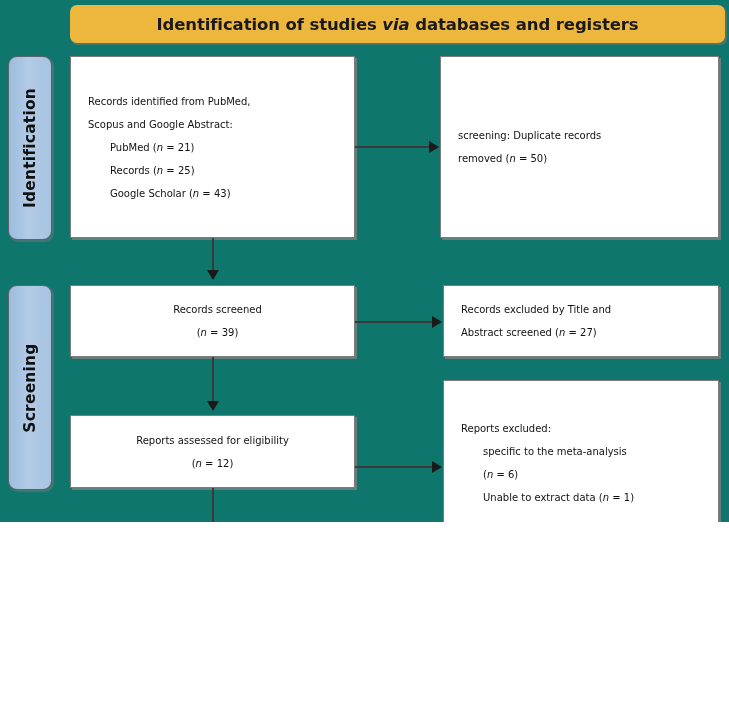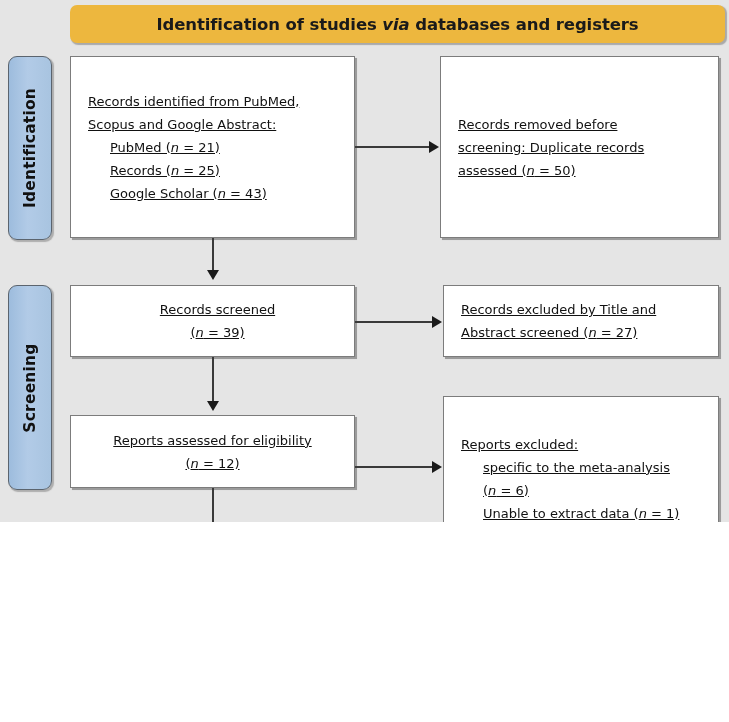--- a/index.html
+++ b/index.html
@@ -8,21 +8,21 @@
     background: #ffffff;
   }
   body {
     font-family: "DejaVu Sans", "Liberation Sans", sans-serif;
     color: #000000;
   }
   #canvas {
     position: relative;
     width: 729px;
     height: 522px;
-    background: #e5e5e5;
+    background: #0f766e;
     overflow: hidden;
   }
 
   
   .header-band {
     position: absolute;
     left: 70px;
     top: 5px;
     width: 655px;
     height: 38px;
@@ -70,25 +70,24 @@
     background: #ffffff;
     border: 1.2px solid #7c7c7c;
     box-shadow: 1.6px 1.6px 0.5px rgba(130,130,130,0.75);
     box-sizing: border-box;
     display: flex;
     flex-direction: column;
     justify-content: center;
   }
   .flow-box.center { align-items: center; }
   .flow-box .txt {
-    font-size: 13px;
+    font-size: 10px;
     line-height: 23px;
     color: #111111;
     white-space: nowrap;
-    text-decoration: underline;
   }
   .flow-box.wrapleft {
     padding-left: 17px;
     padding-right: 8px;
     align-items: flex-start;
   }
   .flow-box .indent1 { padding-left: 22px; text-align: right; }
   .it { font-style: italic; }
 
   
@@ -134,23 +133,22 @@
 
   <div class="flow-box wrapleft" style="left:70px; top:56px; width:285px; height:182px;">
     <div class="txt">Records identified from PubMed,</div>
     <div class="txt">Scopus and Google Abstract:</div>
     <div class="txt indent1"><span>PubMed (</span><span class="it">n</span><span> = 21)</span></div>
     <div class="txt indent1"><span>Records (</span><span class="it">n</span><span> = 25)</span></div>
     <div class="txt indent1"><span>Google Scholar (</span><span class="it">n</span><span> = 43)</span></div>
   </div>
 
   <div class="flow-box wrapleft" style="left:440px; top:56px; width:279px; height:182px;">
-    <div class="txt">Records removed before</div>
     <div class="txt">screening: Duplicate records</div>
-    <div class="txt"><span>assessed (</span><span class="it">n</span><span> = 50)</span></div>
+    <div class="txt"><span>removed (</span><span class="it">n</span><span> = 50)</span></div>
   </div>
 
   <div class="conn conn-h" style="left:355px; top:146px; width:76px;"></div>
   <div class="arrow-right" style="left:429px; top:141px;"></div>
 
   <div class="conn conn-v" style="left:212px; top:238px; height:34px;"></div>
   <div class="arrow-down" style="left:207px; top:270px;"></div>
 
   <div class="flow-box center" style="left:70px; top:285px; width:285px; height:72px;padding-left:10px;">
     <div class="txt">Records screened</div>
@@ -166,21 +164,21 @@
   <div class="arrow-right" style="left:432px; top:316px;"></div>
 
   <div class="conn conn-v" style="left:212px; top:357px; height:46px;"></div>
   <div class="arrow-down" style="left:207px; top:401px;"></div>
 
   <div class="flow-box center" style="left:70px; top:415px; width:285px; height:73px;">
     <div class="txt">Reports assessed for eligibility</div>
     <div class="txt"><span>(</span><span class="it">n</span><span> = 12)</span></div>
   </div>
 
-  <div class="flow-box wrapleft" style="left:443px; top:396px; width:276px; height:165px;">
+  <div class="flow-box wrapleft" style="left:443px; top:380px; width:276px; height:165px;">
     <div class="txt">Reports excluded:</div>
     <div class="txt indent1">specific to the meta-analysis</div>
     <div class="txt indent1"><span>(</span><span class="it">n</span><span> = 6)</span></div>
     <div class="txt indent1"><span>Unable to extract data (</span><span class="it">n</span><span> = 1)</span></div>
   </div>
 
   <div class="conn conn-h" style="left:355px; top:466px; width:79px;"></div>
   <div class="arrow-right" style="left:432px; top:461px;"></div>
 
   <div class="conn conn-v" style="left:212px; top:488px; height:104px;"></div>

